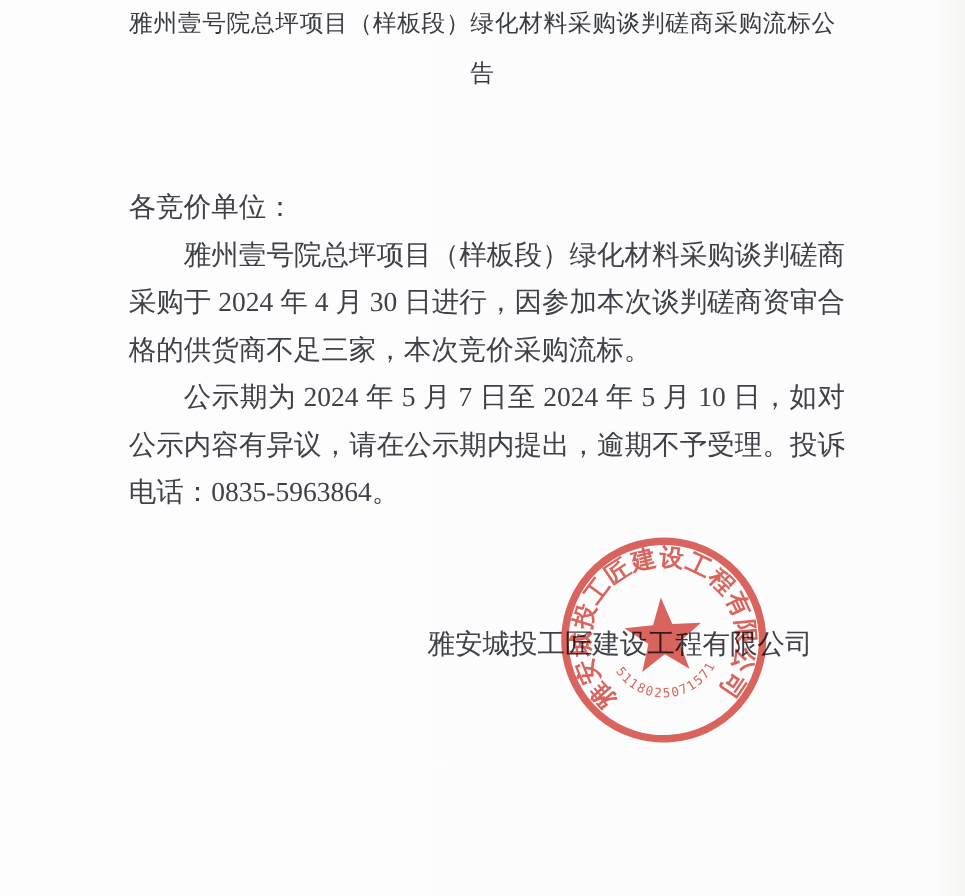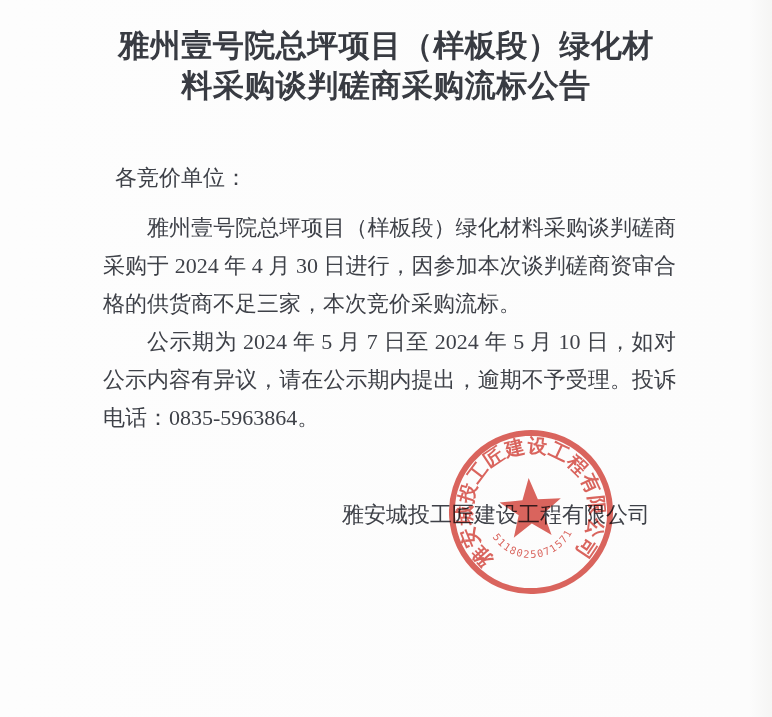--- a/index.html
+++ b/index.html
@@ -11,40 +11,39 @@
     overflow: hidden;
     font-family: "Liberation Serif", "DejaVu Serif", serif;
   }
   .page {
     position: absolute;
     inset: 0;
     background: linear-gradient(90deg, #fdfdfd 0%, #fcfcfc 97%, #f5f5f4 100%);
   }
   .doc-title {
     margin: 0 auto;
-    padding-top: 26px;
     max-width: 566px;
-    font-size: 31px;
+    font-size: 19px;
     line-height: 40px;
-    font-weight: 700;
+    font-weight: 400;
     text-align: center;
     color: #383b42;
     letter-spacing: 0.5px;
   }
   .doc-body {
     position: absolute;
     left: 103px;
     top: 147px;
     width: 573px;
     font-size: 22px;
     line-height: 38px;
     color: #3e4148;
     text-align: justify;
   }
-  .salutation { margin: 12px; }
+  .salutation { margin: 0; }
   .para { margin: 0; text-indent: 2em; }
   .signature {
     position: absolute;
     top: 496px;
     right: 120px;
     width: 312px;
     text-align: center;
     font-size: 22px;
     color: #3e4148;
   }

